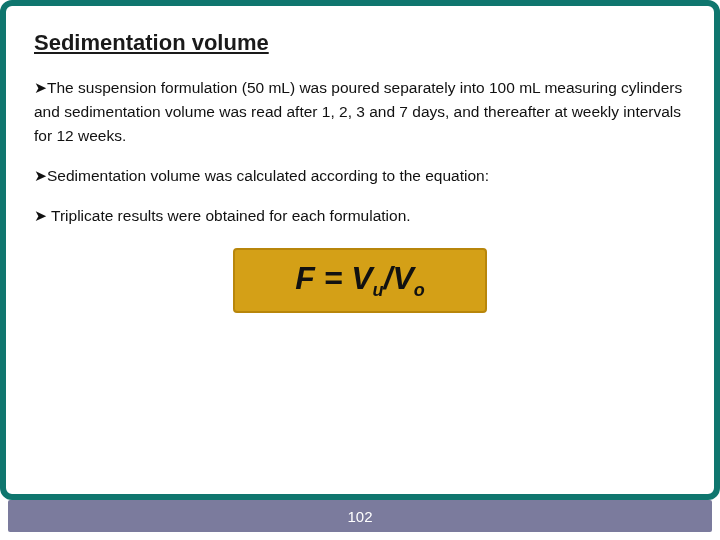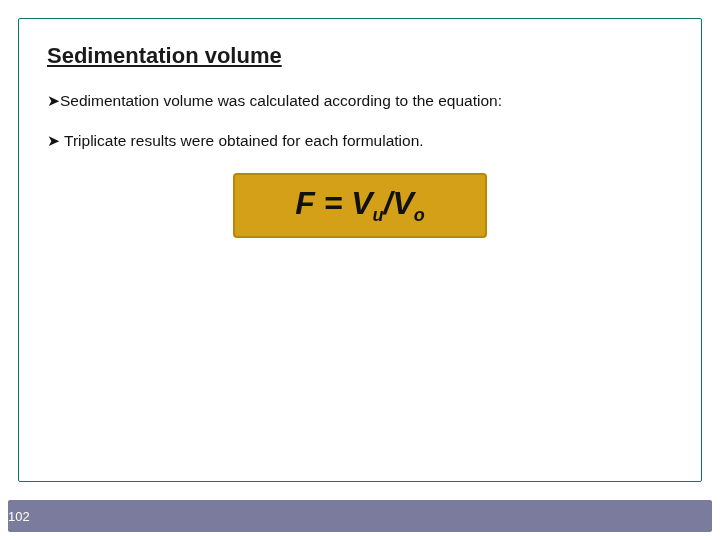--- a/index.html
+++ b/index.html
@@ -8,23 +8,23 @@
       height: 540px;
       background: #fff;
       font-family: Arial, sans-serif;
       display: flex;
       flex-direction: column;
     }
     .main-content {
       flex: 1;
       padding: 24px 28px 16px 28px;
       background: #fff;
-      border: 1px solid #0f766e;
-      margin: 18px;
-      border-radius: 2px;
+      border: 6px solid #0f766e;
+      margin: 0;
+      border-radius: 12px;
       display: flex;
       flex-direction: column;
       gap: 16px;
     }
     .title {
       font-size: 22px;
       font-weight: bold;
       text-decoration: underline;
       color: #1a1a1a;
       margin-bottom: 4px;
@@ -53,33 +53,38 @@
     .equation-box .sub {
       font-size: 18px;
       vertical-align: sub;
       font-style: italic;
     }
     .footer {
       background: #7b7b9d;
       height: 32px;
       display: flex;
       align-items: center;
-      justify-content: flex-start;
+      justify-content: center;
       color: #fff;
-      font-size: 13px;
+      font-size: 15px;
       margin: 0 8px 8px 8px;
       border-radius: 2px;
     }
   </style>
 </head>
 <body>
 
 <div class="main-content">
   <div class="title">Sedimentation volume</div>
 
+  <div class="bullet-block">
+    <span>➤</span><span>The suspension formulation (50 mL) was poured separately into
+100 mL measuring cylinders and sedimentation volume was read
+after 1, 2, 3 and 7 days, and thereafter at weekly intervals for 12 weeks.</span>
+  </div>
 
   <div class="bullet-block">
     <span>➤</span><span>Sedimentation volume was calculated according to the equation:</span>
   </div>
 
   <div class="bullet-block">
     <span>➤ </span><span> Triplicate results were obtained for each formulation.</span>
   </div>
 
   <div class="equation-block">

